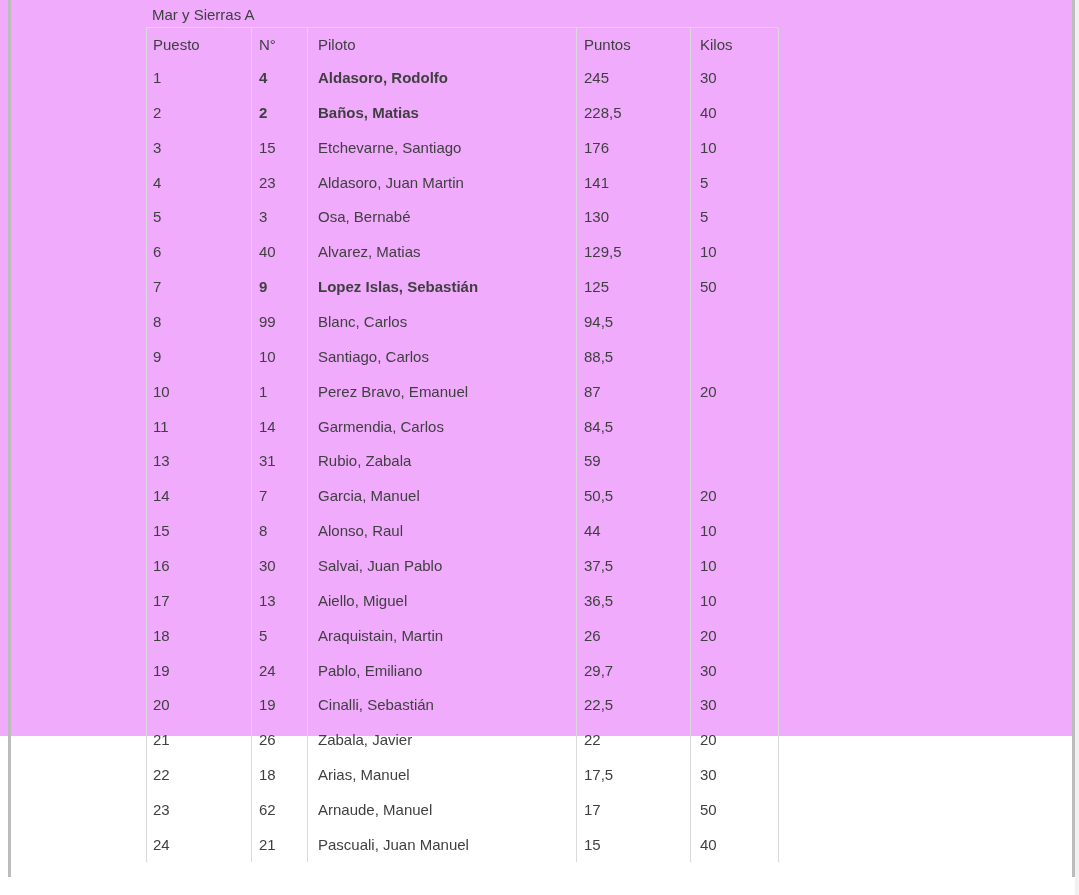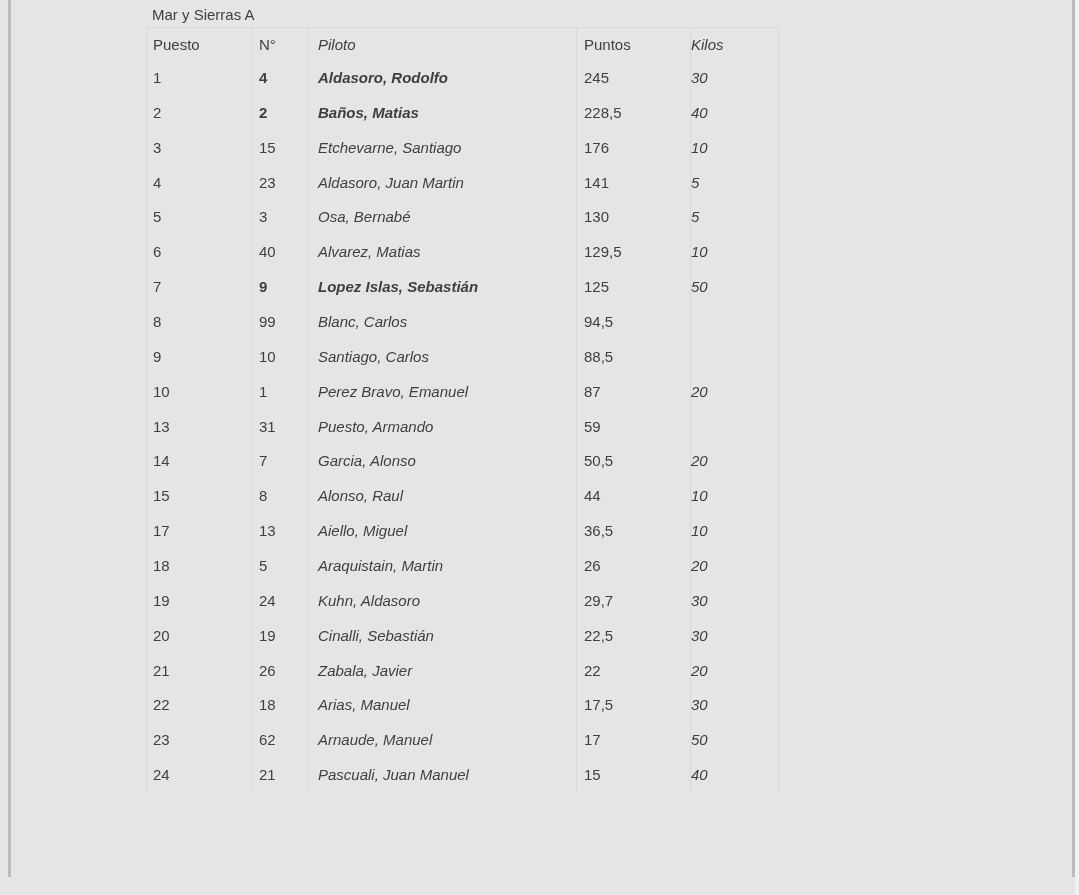--- a/index.html
+++ b/index.html
@@ -8,21 +8,21 @@
     --page-edge-color:#bcbcbc;
     --gutter-color:#f1f1f1;
   }
   *{box-sizing:border-box;}
   html,body{margin:0;padding:0;}
   body{
     width:1079px;height:895px;overflow:hidden;background:#ffffff;
     font-family:"Liberation Sans", sans-serif;
     color:var(--text-color);
   }
-  .screen{position:relative;width:1079px;height:895px;background:#e5e5e5;}
+  .screen{position:relative;width:1079px;height:736px;background:#f0abfc;}
   .page-edge{
     position:absolute;top:0;width:3px;height:877px;
     background:var(--page-edge-color);
   }
   .page-edge.left{left:8px;}
   .page-edge.right{left:1072px;}
   .right-gutter{
     position:absolute;top:0;left:1075px;width:4px;height:895px;
     background:var(--gutter-color);
   }
@@ -48,23 +48,23 @@
     border-left:1px solid var(--grid-color);
     overflow:hidden;white-space:nowrap;
     font-size:15px;color:var(--text-color);
     padding:0 0 0 7px;
   }
   th:last-child,td:last-child{border-right:1px solid var(--grid-color);}
   th{height:32px;}
   td{height:34.87px;}
   th:nth-child(1),td:nth-child(1){padding-left:6px;margin-left:14px;}
   th:nth-child(2),td:nth-child(2){padding-left:7px;}
-  th:nth-child(3),td:nth-child(3){padding-left:10px;font-style:italic;}
+  th:nth-child(3),td:nth-child(3){padding-left:10px;}
   th:nth-child(4),td:nth-child(4){}
-  th:nth-child(5),td:nth-child(5){padding-left:0;font-style:italic;}
+  th:nth-child(5),td:nth-child(5){padding-left:9px;}
   .bold{font-weight:bold;}
 </style>
 </head>
 <body>
 
 <div class="screen">
   <div class="page-edge left"></div>
   <div class="page-edge right"></div>
   <div class="right-gutter"></div>
 
@@ -152,58 +152,72 @@
     <td></td>
   </tr>
           <tr>
     <td>10</td>
     <td>1</td>
     <td>Perez Bravo, Emanuel</td>
     <td>87</td>
     <td>20</td>
   </tr>
           <tr>
+    <td>11</td>
+    <td>14</td>
+    <td>Garmendia, Carlos</td>
+    <td>84,5</td>
+    <td></td>
+  </tr>
+          <tr>
     <td>13</td>
     <td>31</td>
-    <td>Puesto, Armando</td>
+    <td>Rubio, Zabala</td>
     <td>59</td>
     <td></td>
   </tr>
           <tr>
     <td>14</td>
     <td>7</td>
-    <td>Garcia, Alonso</td>
+    <td>Garcia, Manuel</td>
     <td>50,5</td>
     <td>20</td>
   </tr>
           <tr>
     <td>15</td>
     <td>8</td>
     <td>Alonso, Raul</td>
     <td>44</td>
     <td>10</td>
   </tr>
           <tr>
+    <td>16</td>
+    <td>30</td>
+    <td>Salvai, Juan Pablo</td>
+    <td>37,5</td>
+    <td>10</td>
+  </tr>
+          <tr>
     <td>17</td>
     <td>13</td>
     <td>Aiello, Miguel</td>
     <td>36,5</td>
     <td>10</td>
   </tr>
           <tr>
     <td>18</td>
     <td>5</td>
     <td>Araquistain, Martin</td>
     <td>26</td>
     <td>20</td>
   </tr>
           <tr>
     <td>19</td>
     <td>24</td>
-    <td>Kuhn, Aldasoro</td>
+    <td>Pablo, Emiliano</td>
     <td>29,7</td>
     <td>30</td>
   </tr>
           <tr>
     <td>20</td>
     <td>19</td>
     <td>Cinalli, Sebastián</td>
     <td>22,5</td>
     <td>30</td>
   </tr>

